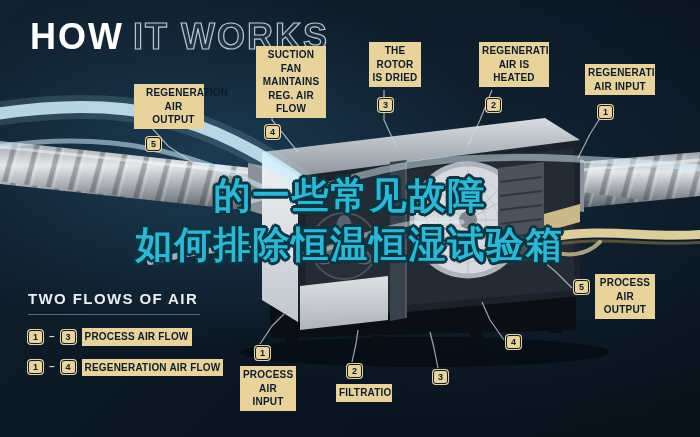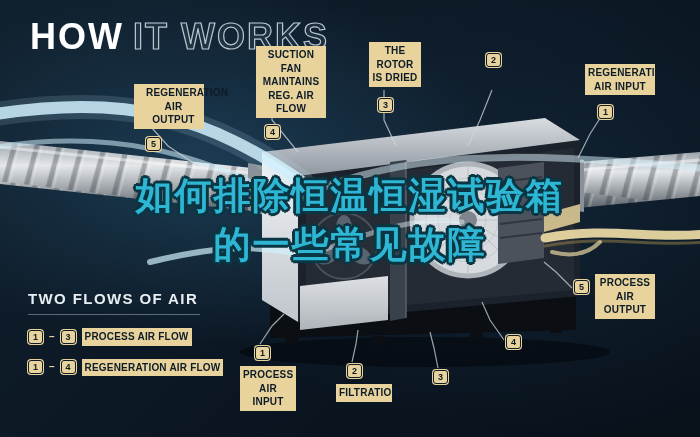--- a/index.html
+++ b/index.html
@@ -184,20 +184,21 @@
     <span class="chip">SUCTION FAN MAINTAINS REG. AIR FLOW</span>
     <span class="badge">4</span>
   </div>
 
   <div class="callout co-3 col">
     <span class="chip">THE ROTOR IS DRIED</span>
     <span class="badge">3</span>
   </div>
 
   <div class="callout co-4 col">
+    <span class="chip">REGENERATION AIR IS HEATED</span>
     <span class="badge">2</span>
   </div>
 
   <div class="callout co-5 col">
     <span class="chip">REGENERATION AIR INPUT</span>
     <span class="badge">1</span>
   </div>
 
   <div class="callout co-6 row">
     <span class="badge">5</span>
@@ -216,22 +217,22 @@
     <span class="badge">2</span>
     <span class="chip">FILTRATION</span>
   </div>
 
   <div class="callout co-10 col">
     <span class="badge">1</span>
     <span class="chip">PROCESS AIR INPUT</span>
   </div>
 
   <div class="overlay-title">
+    <div>的一些常见故障</div>
     <div>如何排除恒温恒湿试验箱</div>
-    <div>的一些常见故障</div>
   </div>
 
   <div class="legend">
     <div class="legend-title">TWO FLOWS OF AIR</div>
     <div class="legend-divider"></div>
     <div class="legend-row">
       <span class="badge">1</span>
       <span class="legend-sep">–</span>
       <span class="badge">3</span>
       <span class="chip">PROCESS AIR FLOW</span>

